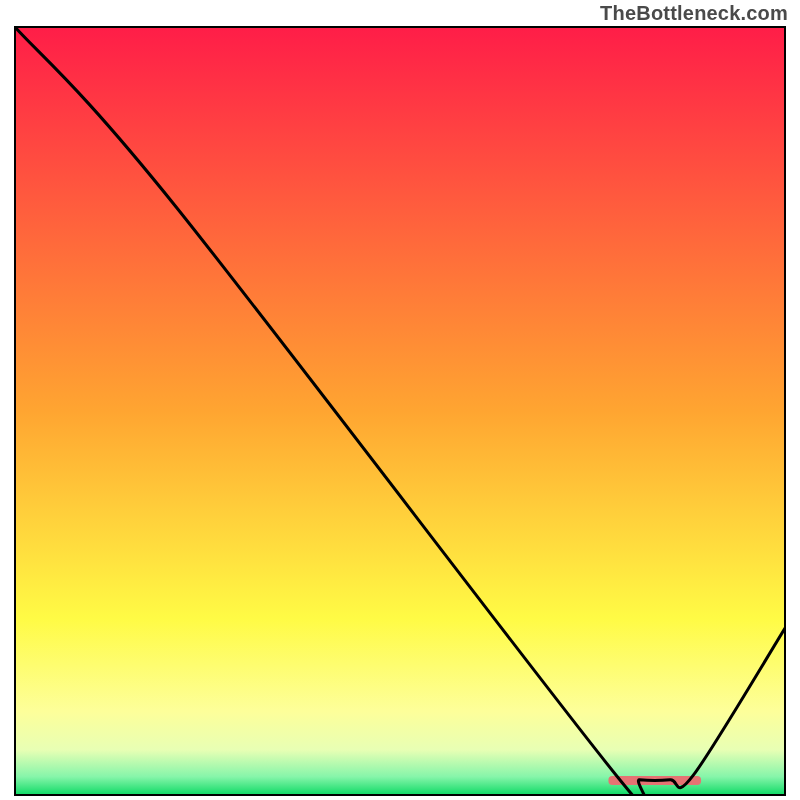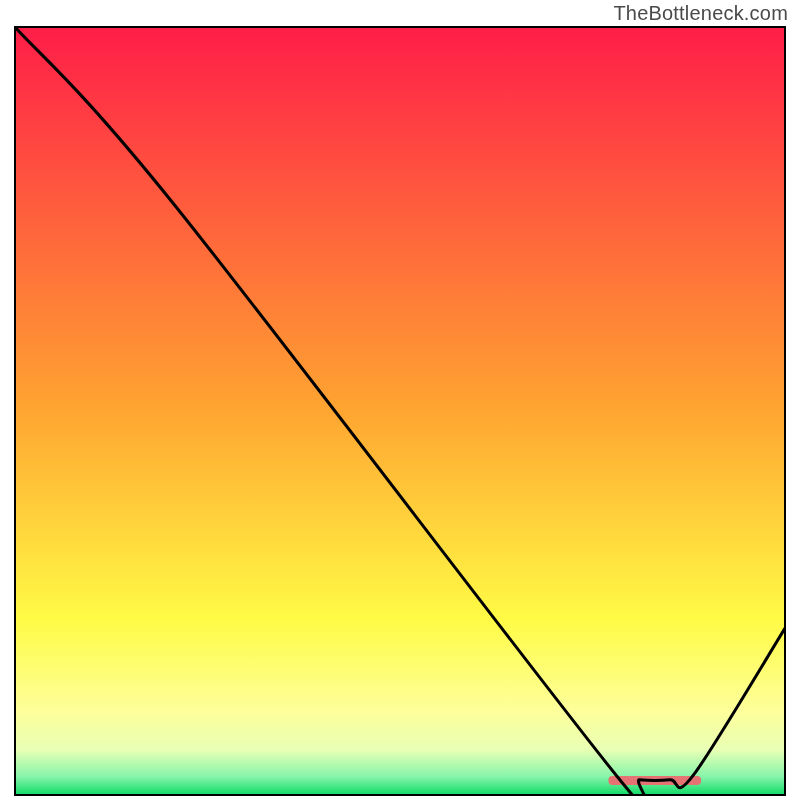--- a/index.html
+++ b/index.html
@@ -15,21 +15,21 @@
     position: relative;
     width: 800px;
     height: 800px;
   }
   .attribution {
     position: absolute;
     top: 2px;
     right: 12px;
     color: #4a4a4a;
     font-size: 20px;
-    font-weight: 400;
+    font-weight: 700;
     letter-spacing: 0.2px;
   }
   svg.chart {
     position: absolute;
     left: 14px;
     top: 26px;
     display: block;
   }
 </style>
 </head>

